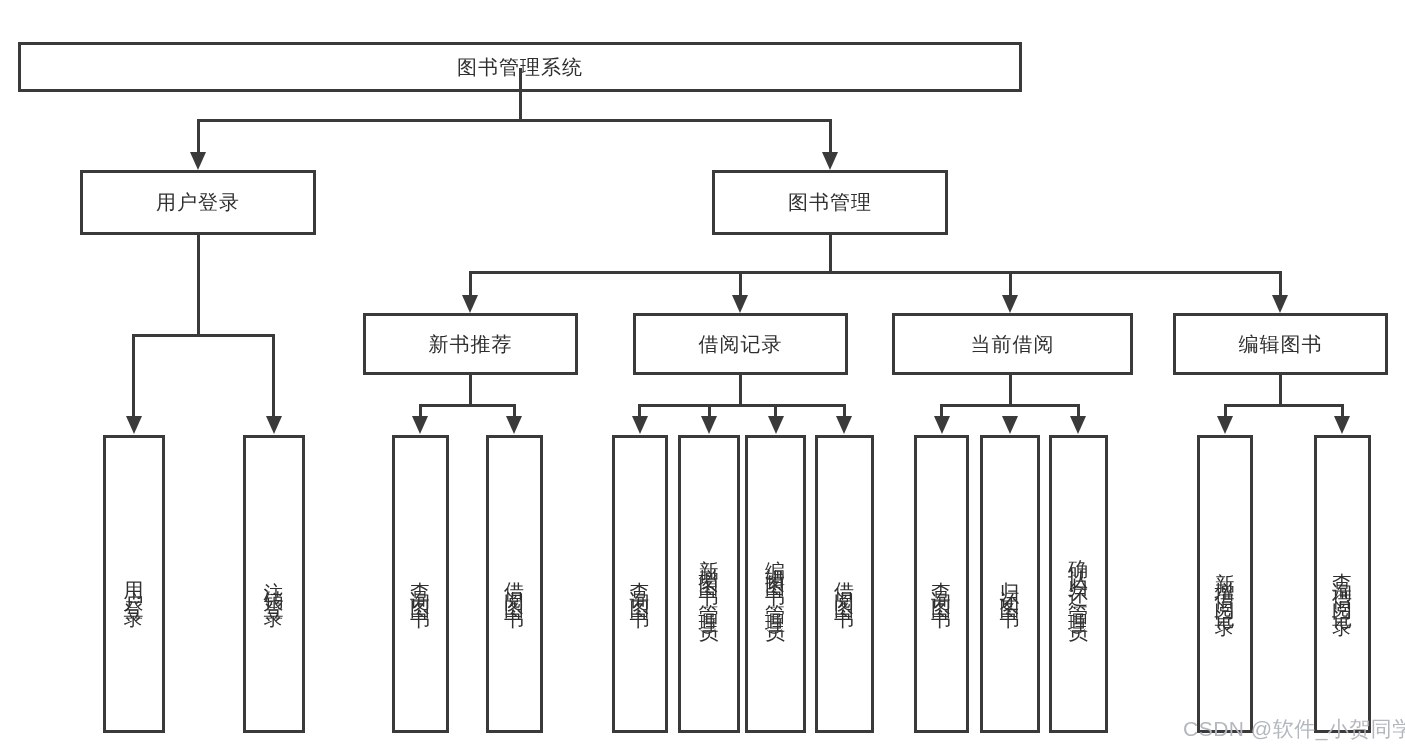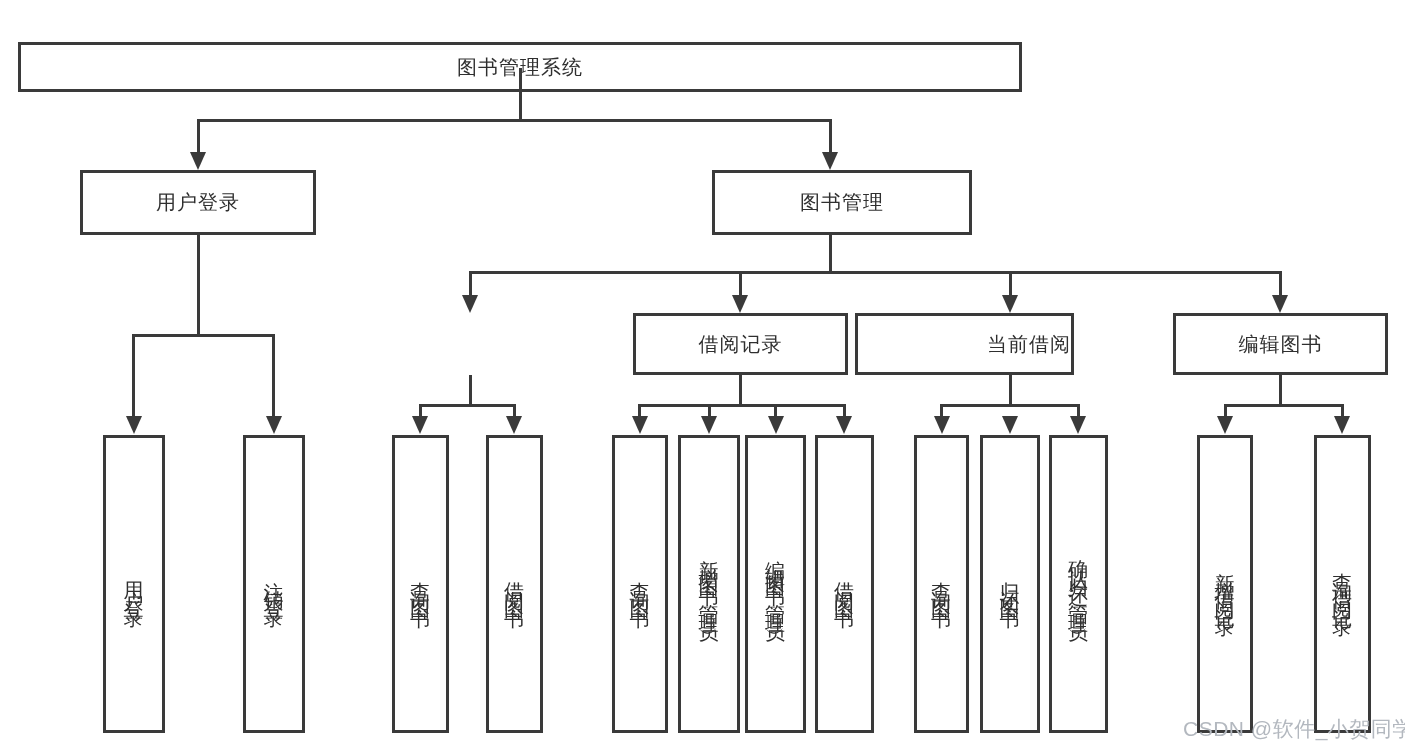--- a/index.html
+++ b/index.html
@@ -46,21 +46,21 @@
   <div class="vline" style="left:519px;top:68px;height:53px;"></div>
   <div class="hline" style="left:197px;top:119px;width:635px;"></div>
   <div class="vline" style="left:197px;top:119px;height:36px;"></div>
   <div class="vline" style="left:829px;top:119px;height:36px;"></div>
   <div class="ahead" style="left:190px;top:152px;"></div>
   <div class="ahead" style="left:822px;top:152px;"></div>
 
   <div class="box" style="left:80px;top:170px;width:236px;height:65px;">
     <span class="lbl">用户登录</span>
   </div>
-  <div class="box" style="left:712px;top:170px;width:260px;height:65px;">
+  <div class="box" style="left:712px;top:170px;width:236px;height:65px;">
     <span class="lbl">图书管理</span>
   </div>
 
   <div class="vline" style="left:197px;top:235px;height:101px;"></div>
   <div class="hline" style="left:132px;top:334px;width:142px;"></div>
   <div class="vline" style="left:132px;top:334px;height:84px;"></div>
   <div class="vline" style="left:272px;top:334px;height:84px;"></div>
   <div class="ahead" style="left:126px;top:416px;"></div>
   <div class="ahead" style="left:266px;top:416px;"></div>
 
@@ -68,24 +68,27 @@
   <div class="hline" style="left:469px;top:271px;width:813px;"></div>
   <div class="vline" style="left:469px;top:271px;height:26px;"></div>
   <div class="vline" style="left:739px;top:271px;height:26px;"></div>
   <div class="vline" style="left:1009px;top:271px;height:26px;"></div>
   <div class="vline" style="left:1279px;top:271px;height:26px;"></div>
   <div class="ahead" style="left:462px;top:295px;"></div>
   <div class="ahead" style="left:732px;top:295px;"></div>
   <div class="ahead" style="left:1002px;top:295px;"></div>
   <div class="ahead" style="left:1272px;top:295px;"></div>
 
+  <div class="box" style="left:363px;top:313px;width:215px;height:62px;">
+    <span class="lbl">新书推荐</span>
+  </div>
   <div class="box" style="left:633px;top:313px;width:215px;height:62px;">
     <span class="lbl">借阅记录</span>
   </div>
-  <div class="box" style="left:855px;top:313px;width:219px;height:62px;justify-content:flex-end;">
+  <div class="box" style="left:892px;top:313px;width:241px;height:62px;">
     <span class="lbl">当前借阅</span>
   </div>
   <div class="box" style="left:1173px;top:313px;width:215px;height:62px;">
     <span class="lbl">编辑图书</span>
   </div>
 
   <div class="vline" style="left:469px;top:375px;height:31px;"></div>
   <div class="hline" style="left:419px;top:404px;width:96px;"></div>
   <div class="vline" style="left:419px;top:404px;height:14px;"></div>
   <div class="vline" style="left:513px;top:404px;height:14px;"></div>

